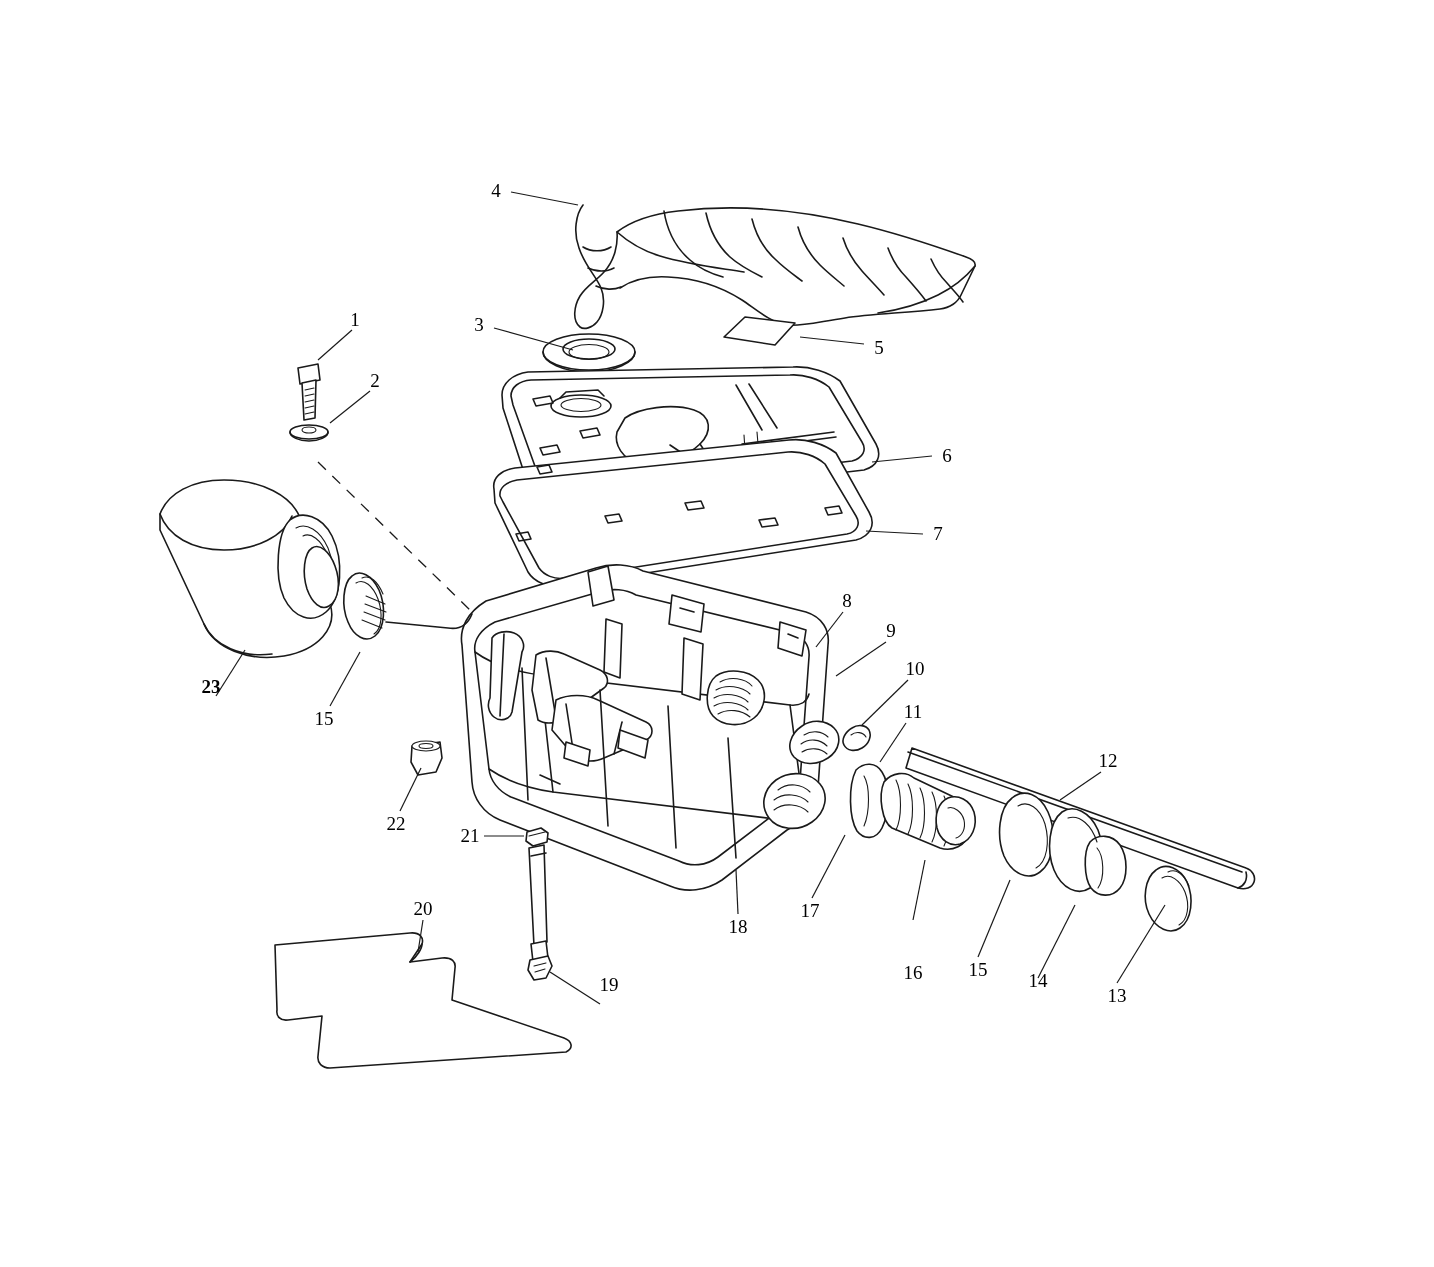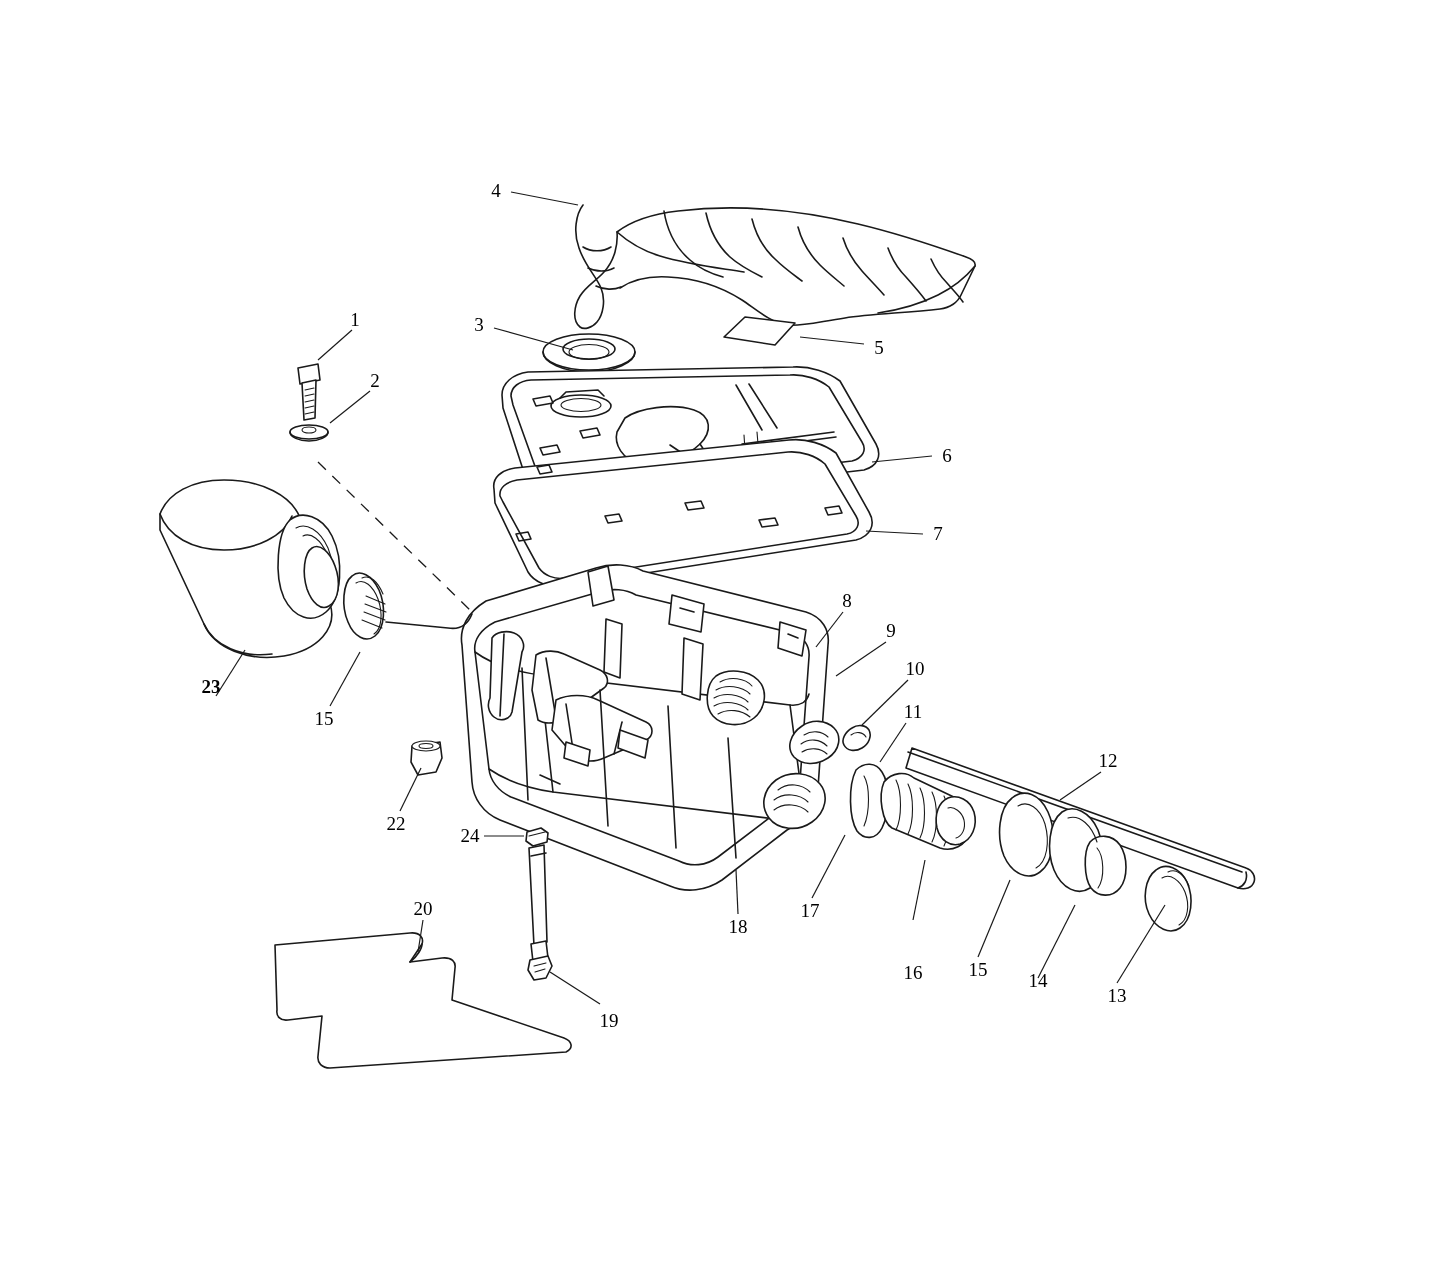--- a/index.html
+++ b/index.html
@@ -349,20 +349,20 @@
   <div class="callout" style="left:891px; top:630px;">9</div>
   <div class="callout" style="left:915px; top:668px;text-align:center;">10</div>
   <div class="callout" style="left:913px; top:711px;text-align:right;">11</div>
   <div class="callout" style="left:1108px; top:760px;">12</div>
   <div class="callout" style="left:1117px; top:995px;">13</div>
   <div class="callout" style="left:1038px; top:980px;">14</div>
   <div class="callout" style="left:978px; top:969px;">15</div>
   <div class="callout" style="left:913px; top:932px;margin-top:40px;">16</div>
   <div class="callout" style="left:810px; top:910px;">17</div>
   <div class="callout" style="left:738px; top:926px;">18</div>
-  <div class="callout" style="left:609px; top:1020px;">19</div>
+  <div class="callout" style="left:609px; top:984px;">19</div>
   <div class="callout" style="left:423px; top:908px;">20</div>
-  <div class="callout" style="left:470px; top:835px;">24</div>
+  <div class="callout" style="left:470px; top:835px;">21</div>
   <div class="callout" style="left:396px; top:823px;">22</div>
   <div class="callout" style="left:211px; top:686px;font-weight:bold;">23</div>
   <div class="callout" style="left:324px; top:718px;">15</div>
 
 </div>
 
 </body></html>

